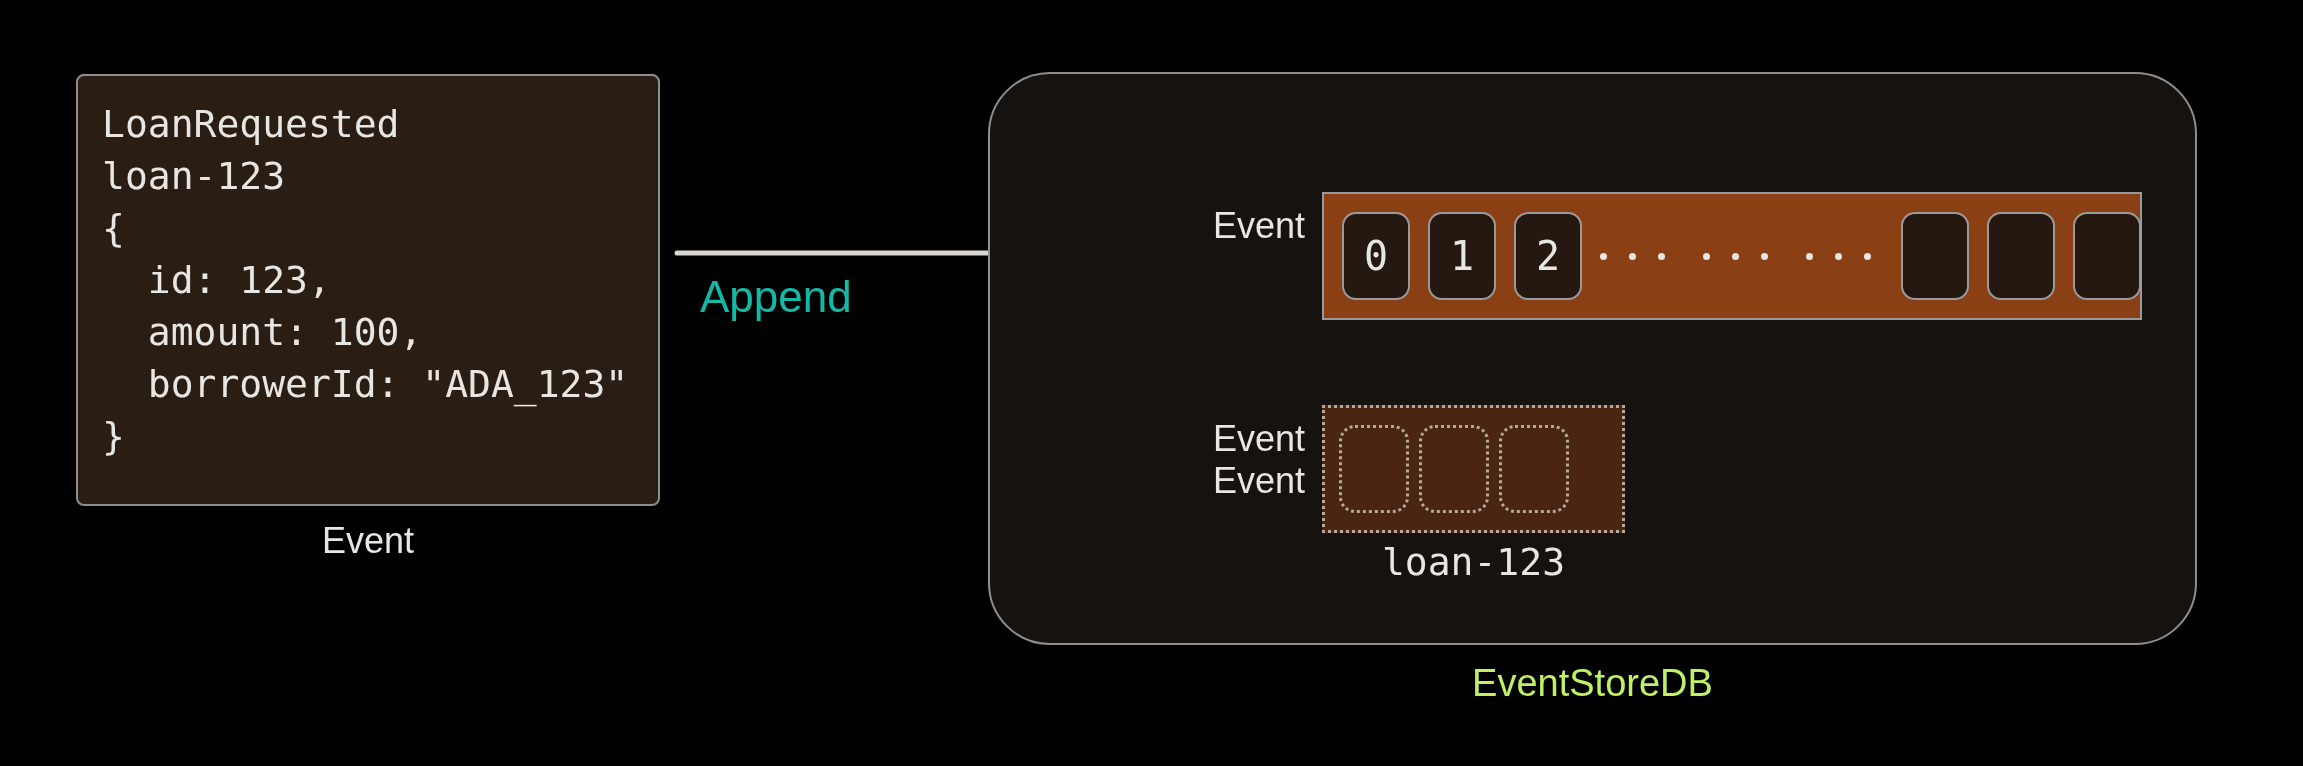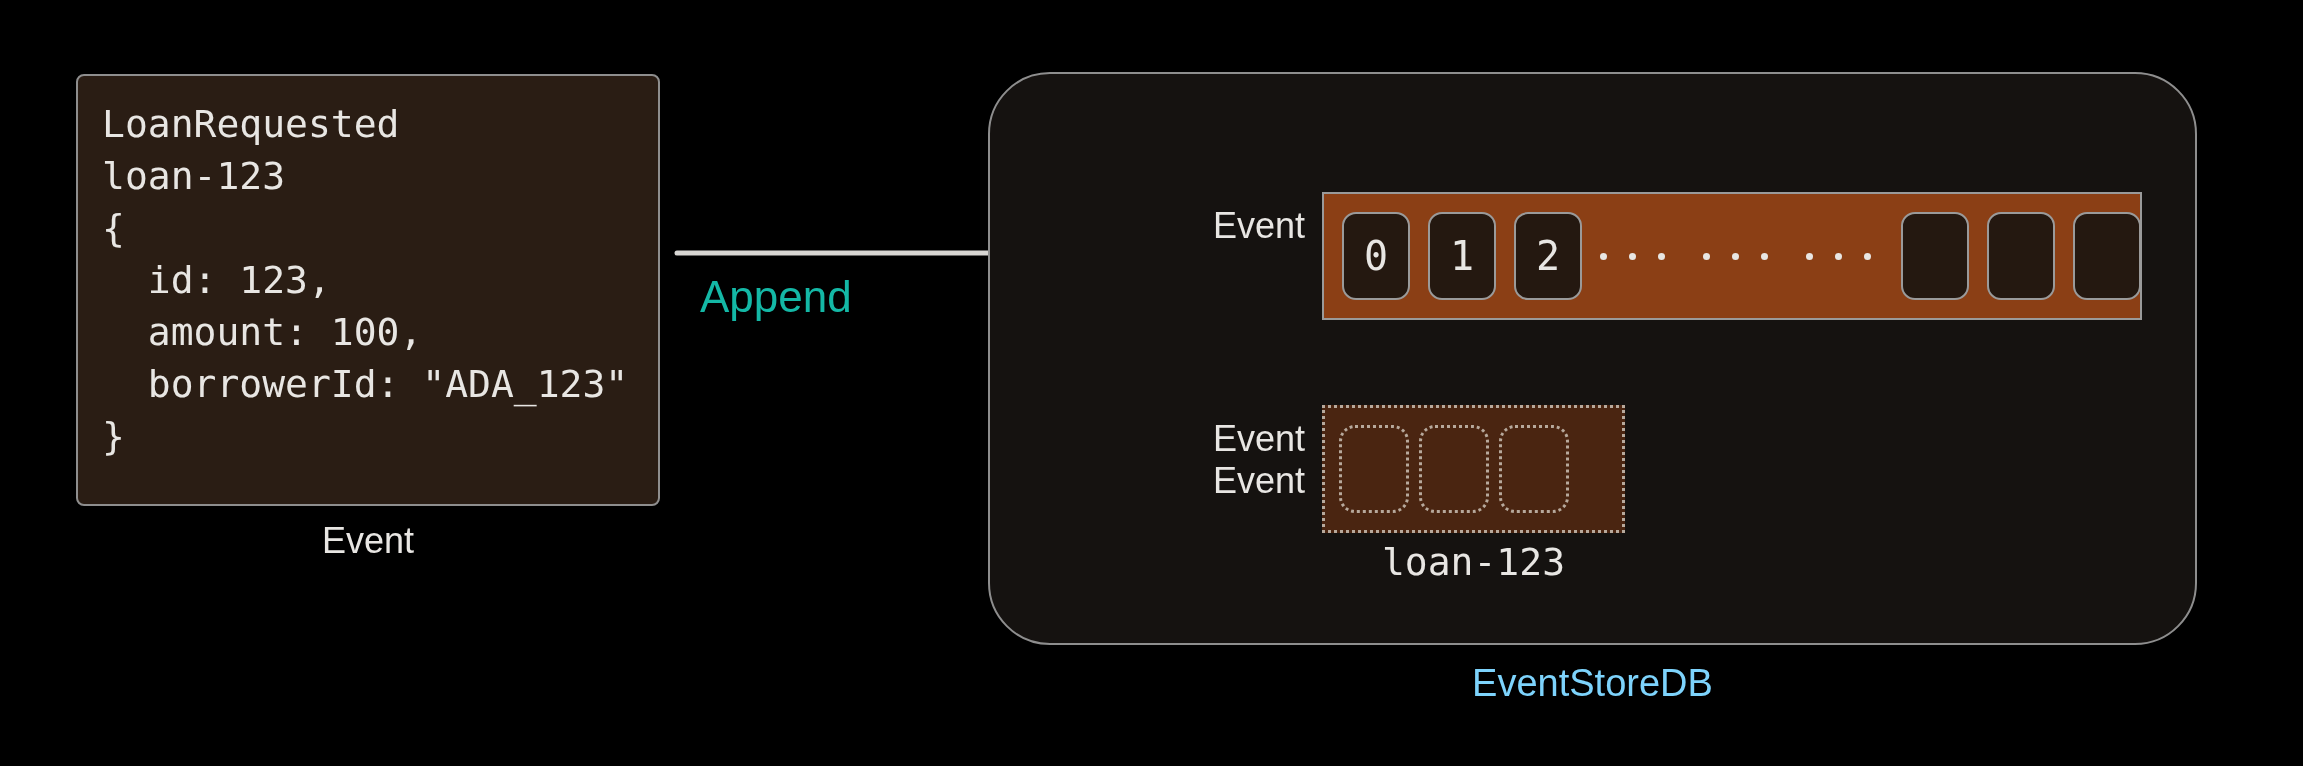--- a/index.html
+++ b/index.html
@@ -81,21 +81,21 @@
     border-radius: 62px;
     box-sizing: border-box;
   }
   #esdb-caption {
     position: absolute;
     left: 988px;
     top: 662px;
     width: 1209px;
     text-align: center;
     font-size: 38px;
-    color: #7dd3fc;
+    color: #bef264;
   }
 
   
   .row-label {
     position: absolute;
     text-align: right;
     font-size: 36px;
     line-height: 42px;
     color: #e8e6e3;
   }

